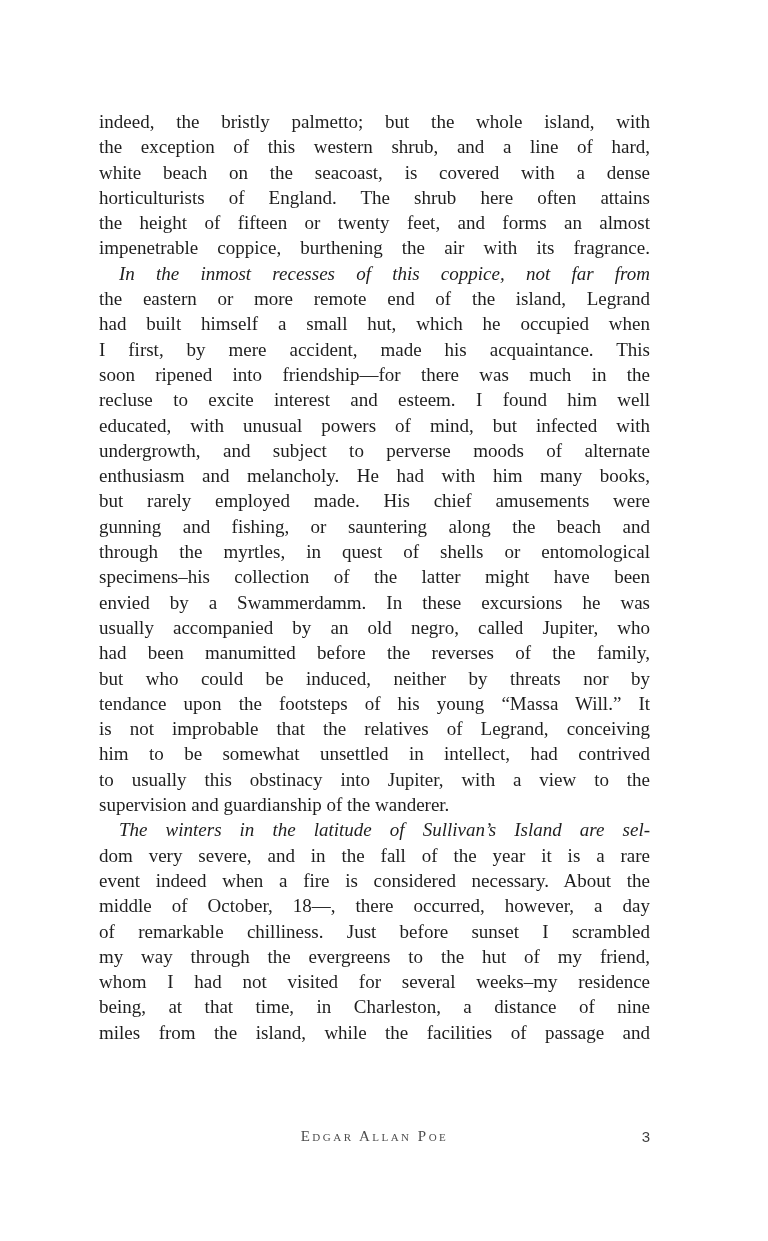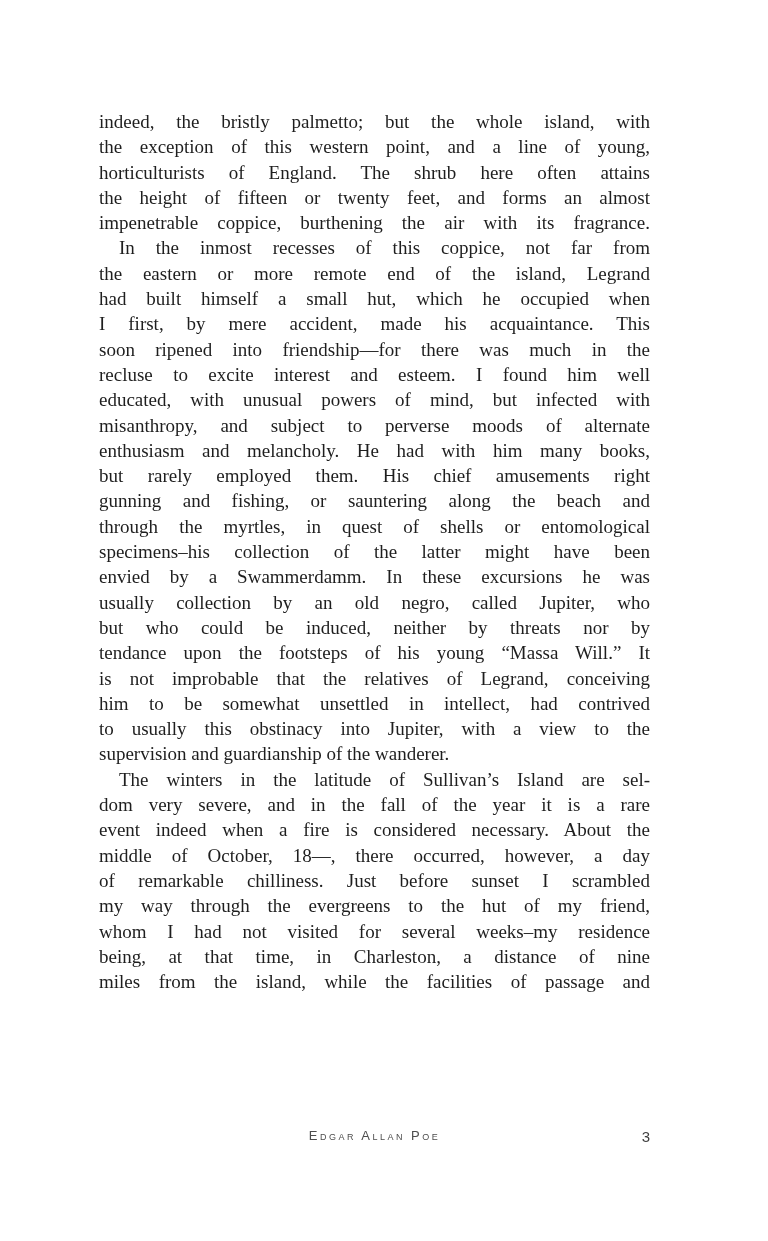--- a/index.html
+++ b/index.html
@@ -24,77 +24,79 @@
     color: #1e1e1e;
     font-size: 19px;
     line-height: 25.3px;
   }
   .para { margin: 0; }
   .line {
     text-align: justify;
     text-align-last: justify;
     white-space: normal;
   }
-  .line.indent { text-indent: 20px; }
+  .line.indent { text-indent: 20px; font-style: italic; }
   .line.short { text-align-last: left; }
   .footer {
     position: absolute;
     left: 99px;
     top: 1128px;
     width: 551px;
     height: 22px;
     color: #4d4d4d;
   }
   .footer-author {
     display: block;
     width: 100%;
     text-align: center;
-    font-family: Liberation Sans, sans-serif;
+    font-family: Liberation Serif, serif;
     font-variant: small-caps;
-    font-size: 13px;
+    font-size: 15px;
     letter-spacing: 2.5px;
     color: #4d4d4d;
   }
   .footer-pagenum {
     position: absolute;
     right: 0;
     top: 0;
     font-family: "Liberation Sans", sans-serif;
     font-size: 15px;
     color: #3f3f3f;
   }
 </style>
 </head>
 <body>
 
 <div class="page">
   <div class="text-block" id="text-block">
       <div class="para">
         <div class="line">indeed, the bristly palmetto; but the whole island, with</div>
-        <div class="line">the exception of this western point, and a line of young,</div>
+        <div class="line">the exception of this western shrub, and a line of hard,</div>
+        <div class="line">white beach on the seacoast, is covered with a dense</div>
         <div class="line">horticulturists of England. The shrub here often attains</div>
         <div class="line">the height of fifteen or twenty feet, and forms an almost</div>
         <div class="line">impenetrable coppice, burthening the air with its fragrance.</div>
       </div>
       <div class="para">
         <div class="line indent">In the inmost recesses of this coppice, not far from</div>
         <div class="line">the eastern or more remote end of the island, Legrand</div>
         <div class="line">had built himself a small hut, which he occupied when</div>
         <div class="line">I first, by mere accident, made his acquaintance. This</div>
         <div class="line">soon ripened into friendship—for there was much in the</div>
         <div class="line">recluse to excite interest and esteem. I found him well</div>
         <div class="line">educated, with unusual powers of mind, but infected with</div>
-        <div class="line">misanthropy, and subject to perverse moods of alternate</div>
+        <div class="line">undergrowth, and subject to perverse moods of alternate</div>
         <div class="line">enthusiasm and melancholy. He had with him many books,</div>
-        <div class="line">but rarely employed them. His chief amusements right</div>
+        <div class="line">but rarely employed made. His chief amusements were</div>
         <div class="line">gunning and fishing, or sauntering along the beach and</div>
         <div class="line">through the myrtles, in quest of shells or entomological</div>
         <div class="line">specimens–his collection of the latter might have been</div>
         <div class="line">envied by a Swammerdamm. In these excursions he was</div>
-        <div class="line">usually collection by an old negro, called Jupiter, who</div>
+        <div class="line">usually accompanied by an old negro, called Jupiter, who</div>
+        <div class="line">had been manumitted before the reverses of the family,</div>
         <div class="line">but who could be induced, neither by threats nor by</div>
         <div class="line">tendance upon the footsteps of his young “Massa Will.” It</div>
         <div class="line">is not improbable that the relatives of Legrand, conceiving</div>
         <div class="line">him to be somewhat unsettled in intellect, had contrived</div>
         <div class="line">to usually this obstinacy into Jupiter, with a view to the</div>
         <div class="line short">supervision and guardianship of the wanderer.</div>
       </div>
       <div class="para">
         <div class="line indent">The winters in the latitude of Sullivan’s Island are sel-</div>
         <div class="line">dom very severe, and in the fall of the year it is a rare</div>

